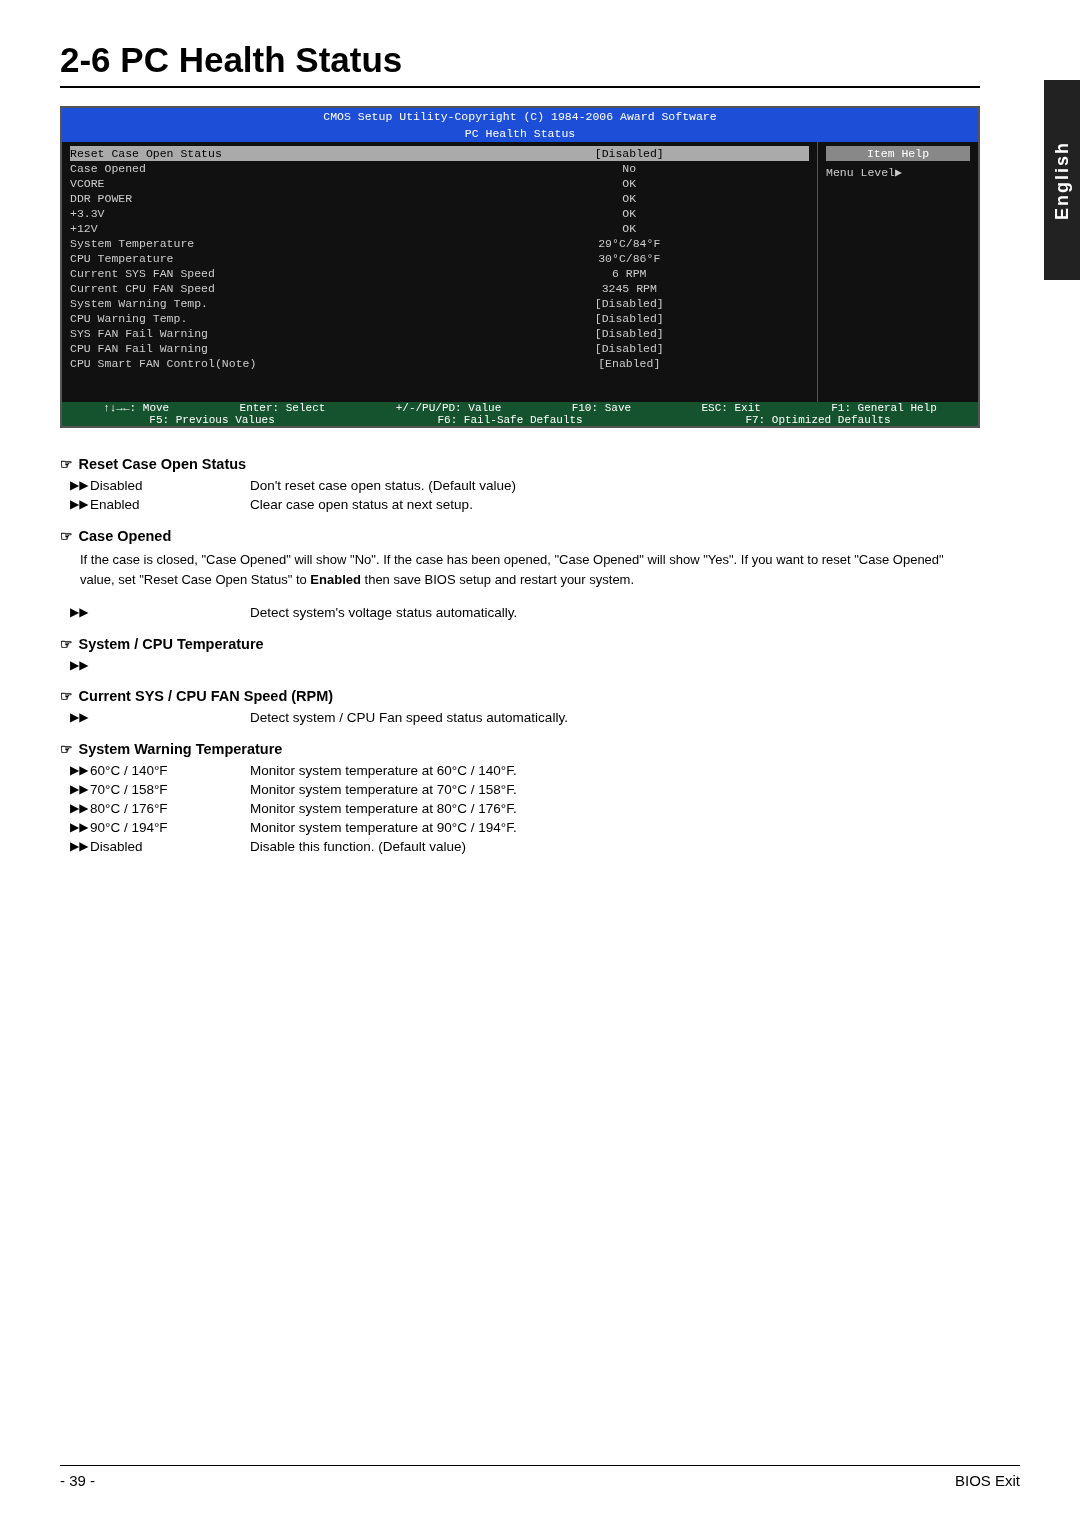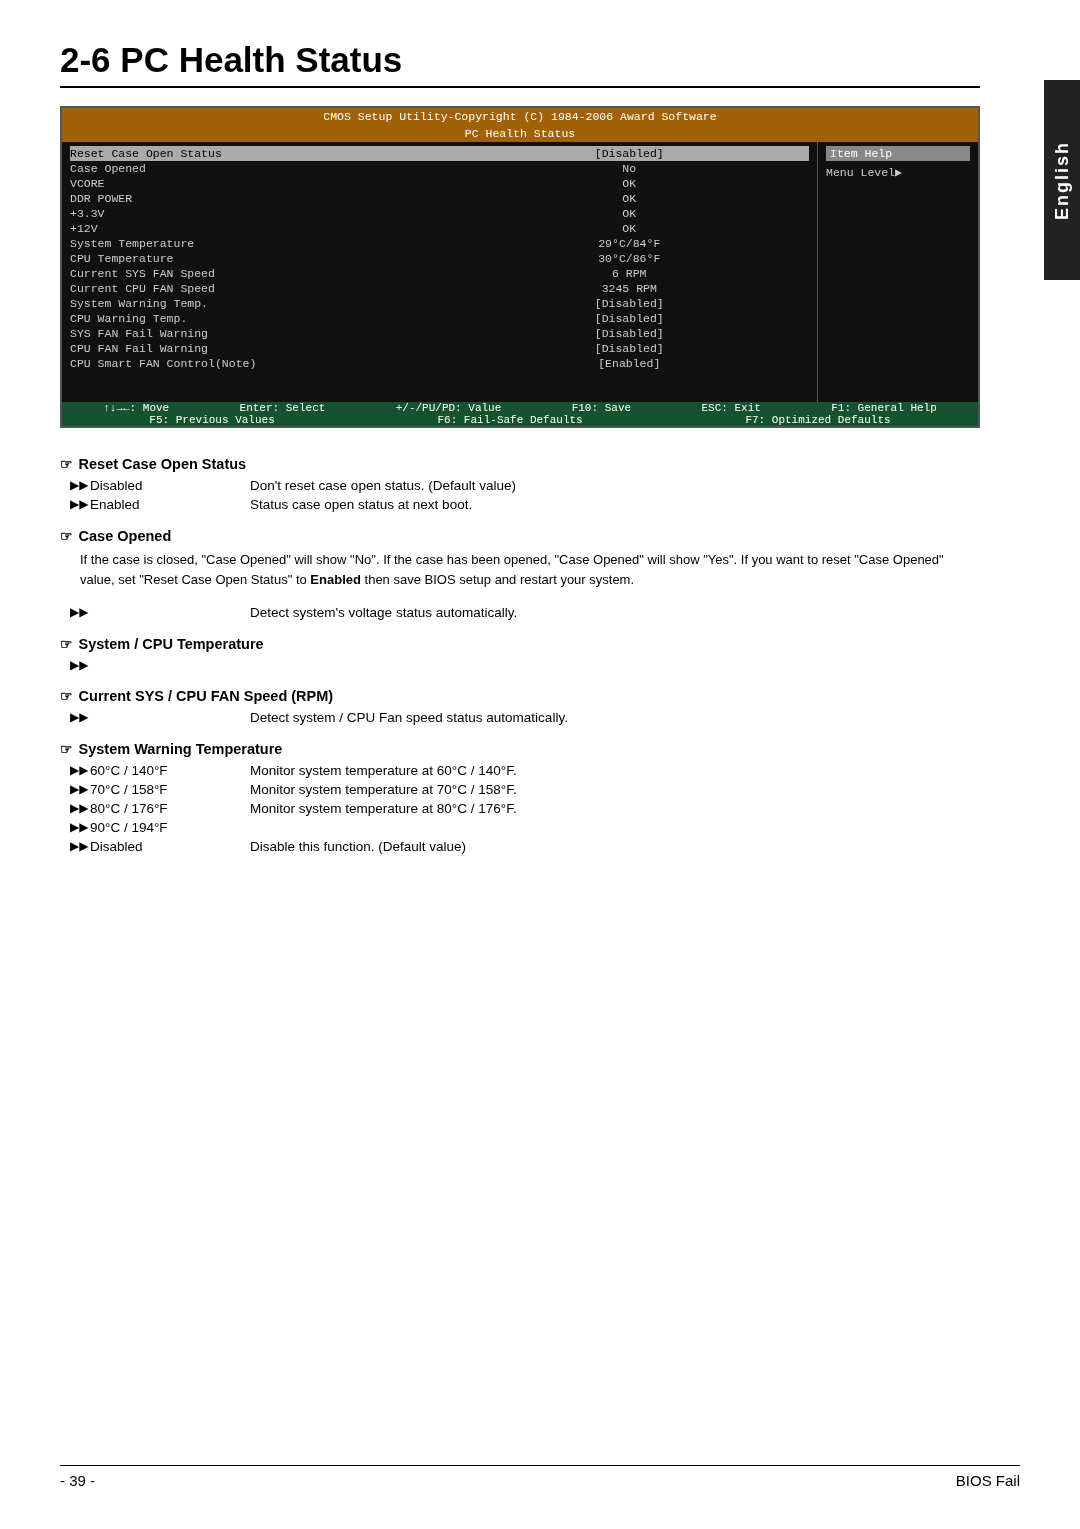--- a/index.html
+++ b/index.html
@@ -52,21 +52,21 @@
     .bios-box {
       border: 2px solid #555;
       background: #111;
       color: #ccc;
       font-family: 'Courier New', monospace;
       font-size: 11.5px;
       margin-bottom: 28px;
     }
 
     .bios-header {
-      background: #a16207;
+      background: #1d4ed8;
       color: #fff;
       text-align: center;
       padding: 2px 0;
       font-size: 11.5px;
     }
 
     .bios-inner {
       display: flex;
       min-height: 260px;
     }
@@ -111,20 +111,21 @@
     .bios-footer-row {
       display: flex;
       width: 100%;
       justify-content: space-around;
     }
 
     
     .help-title {
       background: #888;
       color: #fff;
+      text-align: center;
       padding: 1px 4px;
       margin-bottom: 4px;
     }
 
     
     .section {
       margin-bottom: 16px;
     }
 
     .section-title {
@@ -290,21 +291,21 @@
         <div class="section-title">Reset Case Open Status</div>
         <div class="section-body">
           <div class="sub-item">
             <span class="sub-item-arrow">▶▶</span>
             <span class="sub-item-label">Disabled</span>
             <span class="sub-item-desc">Don't reset case open status. (Default value)</span>
           </div>
           <div class="sub-item">
             <span class="sub-item-arrow">▶▶</span>
             <span class="sub-item-label">Enabled</span>
-            <span class="sub-item-desc">Status case open status at next boot.</span>
+            <span class="sub-item-desc">Clear case open status at next setup.</span>
           </div>
         </div>
       </div>
       <div class="section">
         <div class="section-title">Case Opened</div>
         <div class="section-body">
           <div class="para-text">If the case is closed, "Case Opened" will show "No". If the case has been opened, "Case Opened" will show "Yes". If you want to reset "Case Opened" value, set "Reset Case Open Status" to <strong>Enabled</strong> then save BIOS setup and restart your system.</div>
         </div>
       </div>
       <div class="section">
@@ -349,28 +350,29 @@
             <span class="sub-item-desc">Monitor system temperature at 70°C / 158°F.</span>
           </div>
           <div class="sub-item">
             <span class="sub-item-arrow">▶▶</span>
             <span class="sub-item-label">80°C / 176°F</span>
             <span class="sub-item-desc">Monitor system temperature at 80°C / 176°F.</span>
           </div>
           <div class="sub-item">
             <span class="sub-item-arrow">▶▶</span>
             <span class="sub-item-label">90°C / 194°F</span>
+            <span class="sub-item-desc">Monitor system temperature at 90°C / 194°F.</span>
           </div>
           <div class="sub-item">
             <span class="sub-item-arrow">▶▶</span>
             <span class="sub-item-label">Disabled</span>
             <span class="sub-item-desc">Disable this function. (Default value)</span>
           </div>
         </div>
       </div>
     </div>
 
 </div>
 
 <div class="bottom-bar">
   <span>- 39 -</span>
-  <span>BIOS Fail</span>
+  <span>BIOS Exit</span>
 </div>
 
 </body></html>

